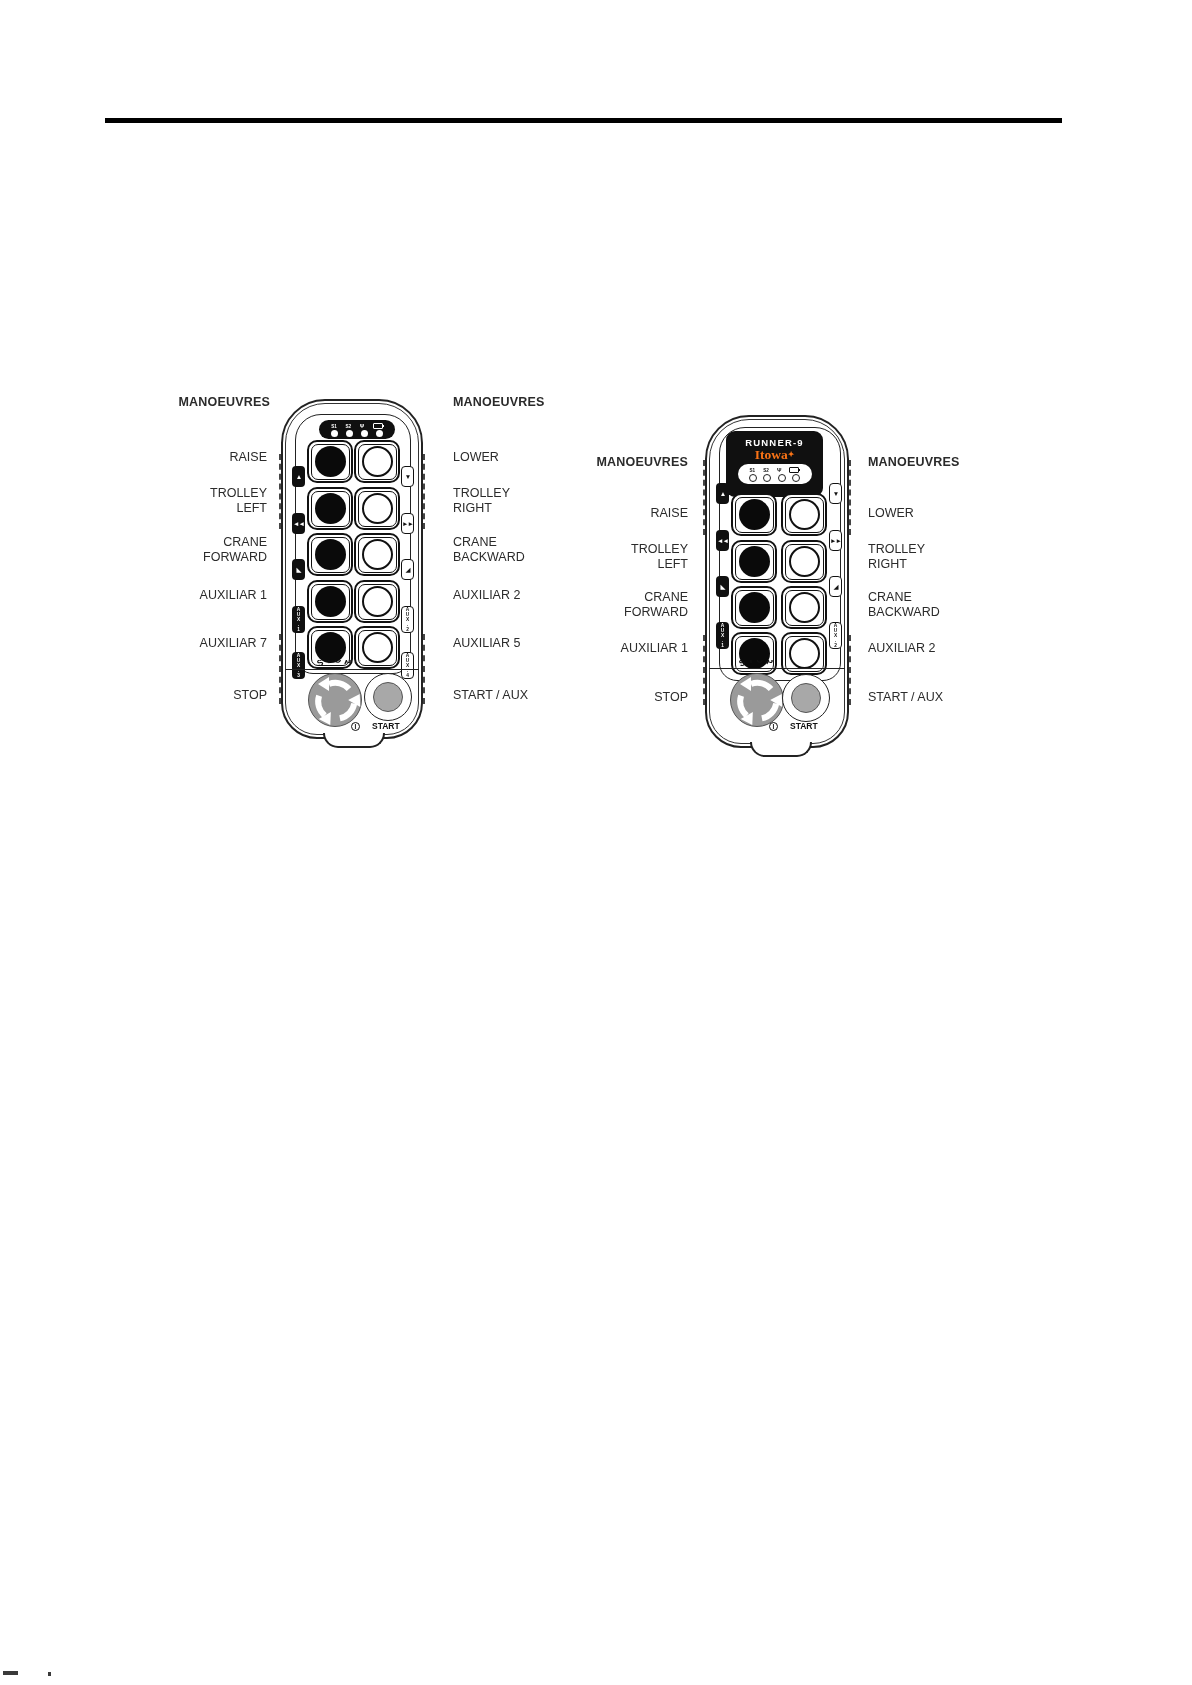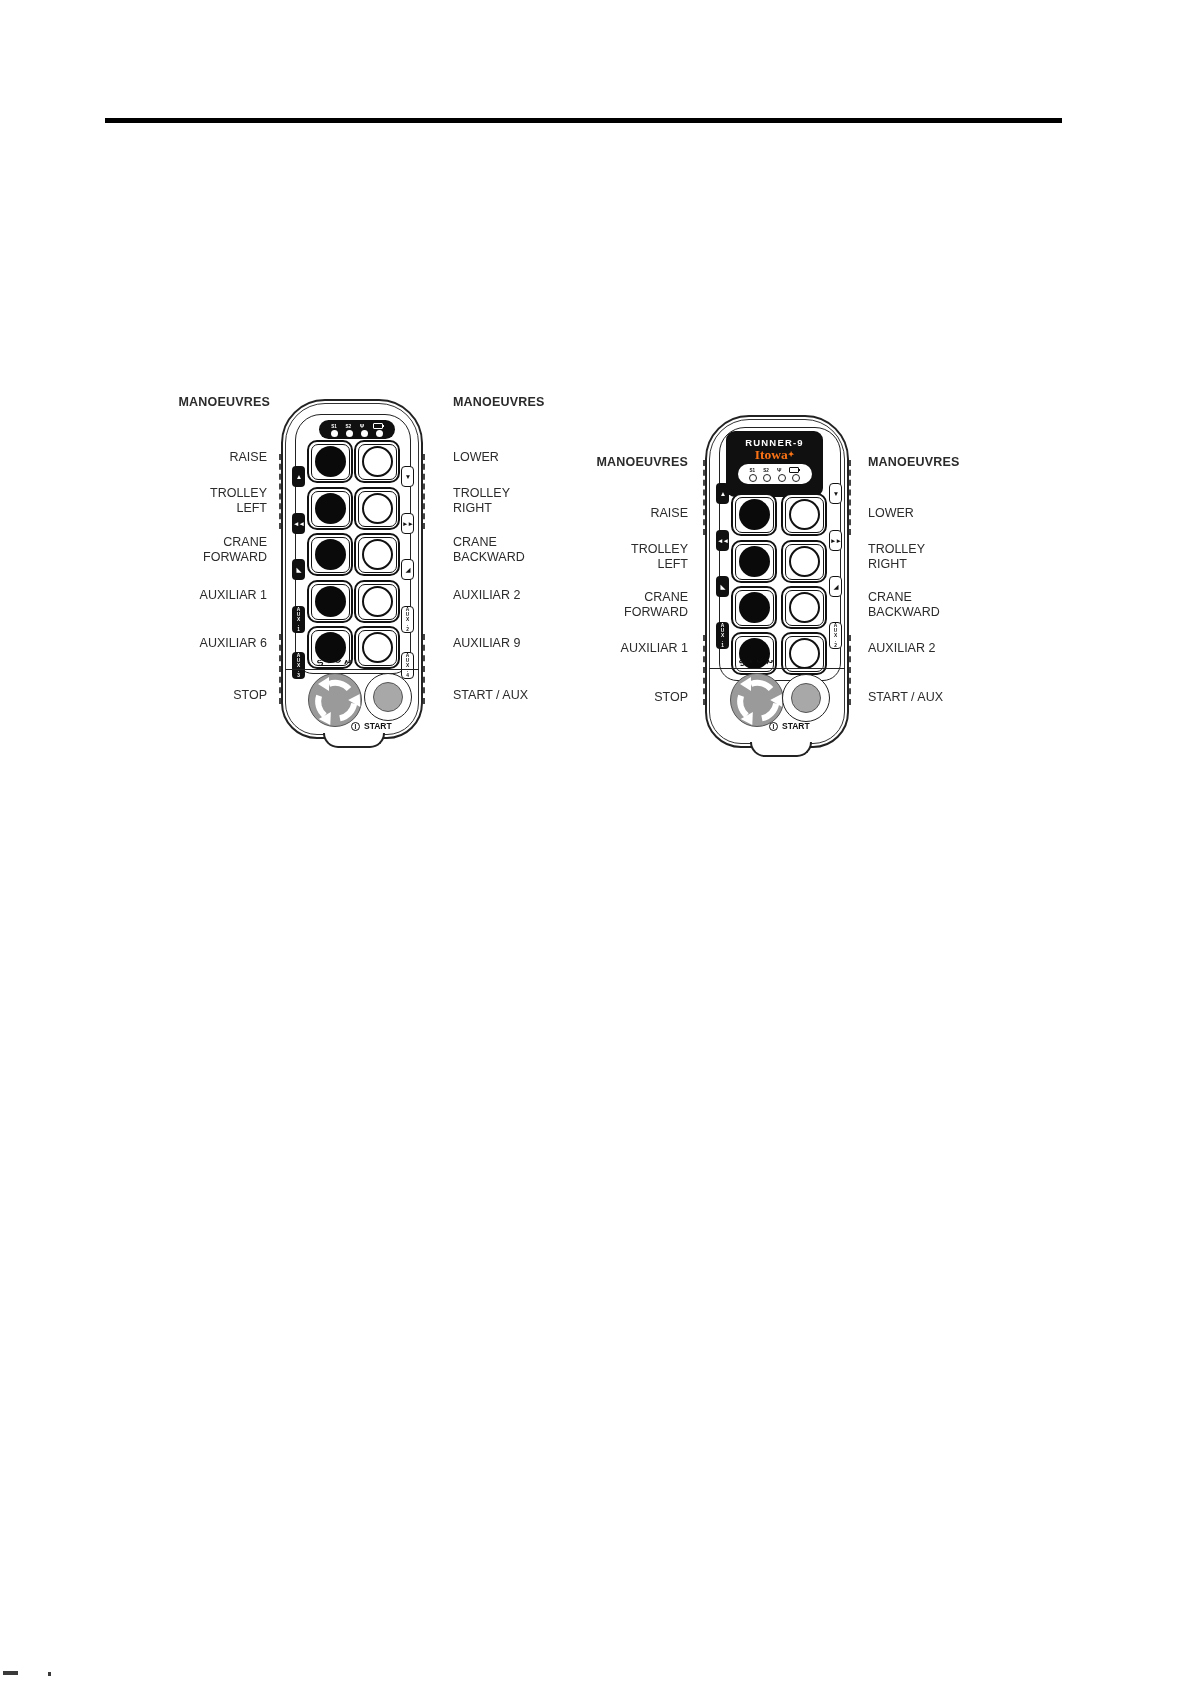--- a/index.html
+++ b/index.html
@@ -69,51 +69,51 @@
   .devB .bframe.cl{left:26px;} .devB .bframe.cr{left:76px;}
 
   
   .stoparc{position:absolute;}
   .stopbtn{position:absolute;width:54px;height:54px;border-radius:50%;background:#9a9a9a;
            border:1px solid #555;box-sizing:border-box;}
   .startring{position:absolute;width:48px;height:48px;border:1.5px solid #222;border-radius:50%;
              background:#fff;box-sizing:border-box;display:flex;align-items:center;justify-content:center;}
   .startcore{width:30px;height:30px;border-radius:50%;background:#a8a8a8;border:1px solid #555;box-sizing:border-box;}
   .starttext{position:absolute;font-size:8.5px;font-weight:bold;color:#111;display:flex;
-             align-items:center;gap:4px;}
+             align-items:center;gap:12px;}
   .picon{width:9px;height:9px;border:1.5px solid #111;border-radius:50%;display:inline-flex;
          align-items:center;justify-content:center;font-size:6.5px;font-weight:bold;box-sizing:border-box;}
 
   .corner-mark{position:absolute;background:#3a3a3a;}
 </style>
 </head>
 <body>
 
 <div class="page">
 
   <div class="toprule"></div>
 
   <div class="lbl ra title" style="right:922px;top:395px">MANOEUVRES</div>
   <div class="lbl ra" style="right:925px;top:450px">RAISE</div>
   <div class="lbl ra" style="right:925px;top:486px">TROLLEY
 LEFT</div>
   <div class="lbl ra" style="right:925px;top:535px">CRANE
 FORWARD</div>
   <div class="lbl ra" style="right:925px;top:588px">AUXILIAR 1</div>
-  <div class="lbl ra" style="right:925px;top:636px">AUXILIAR 6</div>
+  <div class="lbl ra" style="right:925px;top:636px">AUXILIAR 7</div>
   <div class="lbl ra" style="right:925px;top:688px">STOP</div>
 
   <div class="lbl title" style="left:453px;top:395px">MANOEUVRES</div>
   <div class="lbl" style="left:453px;top:450px">LOWER</div>
   <div class="lbl" style="left:453px;top:486px">TROLLEY
 RIGHT</div>
   <div class="lbl" style="left:453px;top:535px">CRANE
 BACKWARD</div>
   <div class="lbl" style="left:453px;top:588px">AUXILIAR 2</div>
-  <div class="lbl" style="left:453px;top:636px">AUXILIAR 9</div>
+  <div class="lbl" style="left:453px;top:636px">AUXILIAR 5</div>
   <div class="lbl" style="left:453px;top:688px">START / AUX</div>
 
   <div class="device devA" style="left:281px;top:399px;width:142px;height:340px">
     <div class="o1"></div>
     <div class="o2"></div>
     <div class="grip" style="left:-2px;top:55px;height:75px"></div>
     <div class="grip" style="right:-2px;top:55px;height:75px"></div>
     <div class="grip" style="left:-2px;top:235px;height:70px"></div>
     <div class="grip" style="right:-2px;top:235px;height:70px"></div>
     <div class="keypadline" style="left:14px;top:15px;width:114px;height:258px"></div>

